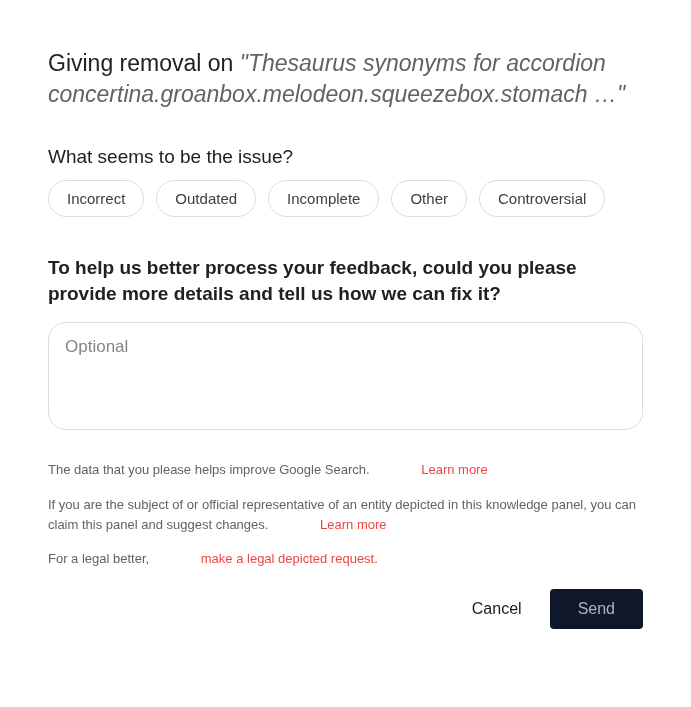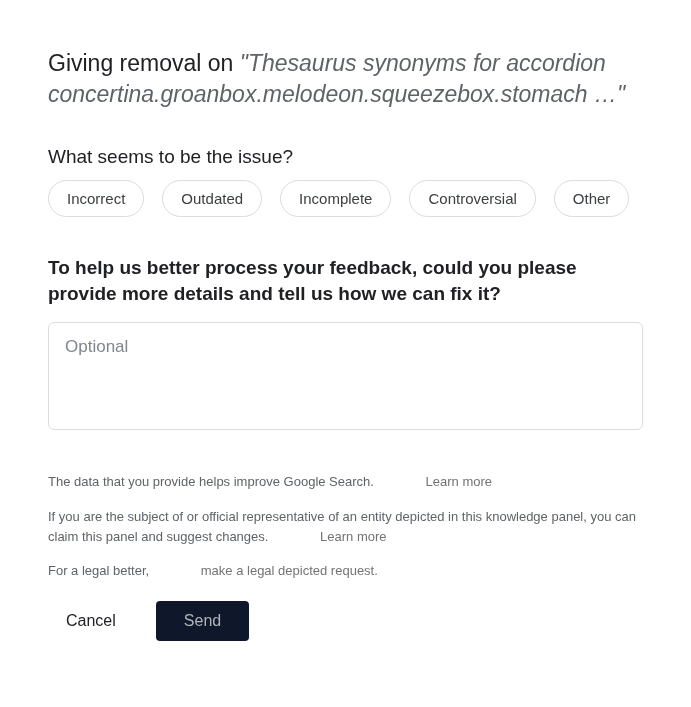--- a/index.html
+++ b/index.html
@@ -23,21 +23,21 @@
       color: #5f6368;
     }
     .section-label {
       font-size: 19px;
       color: #202124;
       margin-bottom: 12px;
       font-weight: 400;
     }
     .chips {
       display: flex;
-      gap: 18px;
+      gap: 12px;
       margin-bottom: 38px;
       flex-wrap: wrap;
     }
     .chip {
       border: 1px solid #dadce0;
       border-radius: 20px;
       padding: 9px 18px;
       font-size: 15px;
       color: #3c4043;
       background: #fff;
@@ -48,47 +48,47 @@
       font-size: 19px;
       line-height: 1.35;
       color: #202124;
       margin-bottom: 16px;
       font-weight: 700;
     }
     .details-input {
       width: 100%;
       min-height: 108px;
       border: 1px solid #dadce0;
-      border-radius: 6px;
+      border-radius: 18px;
       padding: 14px 16px;
       font-size: 17px;
       font-family: inherit;
       color: #ec4899;
       resize: none;
-      margin-bottom: 38px;
+      margin-bottom: 26px;
     }
     .details-input::placeholder {
       color: #80868b;
     }
     .disclaimer {
       font-size: 13px;
       color: #5f6368;
       line-height: 1.55;
       margin-bottom: 14px;
     }
     .disclaimer a {
-      color: #737373;
+      color: #ef4444;
       text-decoration: none;
       cursor: pointer;
       padding-left: 48px;
     }
     .actions {
       display: flex;
-      justify-content: flex-start;
-      gap: 22px;
+      justify-content: flex-end;
+      gap: 10px;
       margin-top: 20px;
       align-items: center;
     }
     .btn-cancel {
       background: none;
       border: none;
       font-size: 16px;
       color: #202124;
       padding: 10px 18px;
       cursor: pointer;
@@ -113,30 +113,30 @@
 <div class="title">
   <span>Giving removal on </span><span class="quoted">"Thesaurus synonyms for accordion concertina.groanbox.melodeon.squeezebox.stomach …"</span>
 </div>
 
 <div class="section-label">What seems to be the issue?</div>
 
 <div class="chips">
   <button class="chip">Incorrect</button>
   <button class="chip">Outdated</button>
   <button class="chip">Incomplete</button>
+  <button class="chip">Other</button>
   <button class="chip">Controversial</button>
-  <button class="chip">Other</button>
 </div>
 
 <div class="details-label">To help us better process your feedback, could you please provide more details and tell us how we can fix it?</div>
 
 <textarea class="details-input" placeholder="Optional" style=""></textarea>
 
 <p class="disclaimer">
-  <span>The data that you provide helps improve Google Search.  </span><a>Learn more</a>
+  <span>The data that you please helps improve Google Search.  </span><a>Learn more</a>
 </p>
 
 <p class="disclaimer">
   <span>If you are the subject of or official representative of an entity depicted in this knowledge panel, you can claim this panel and suggest changes.  </span><a>Learn more</a>
 </p>
 
 <p class="disclaimer">
   <span>For a legal better,  </span><a>make a legal depicted request.</a>
 </p>
 

